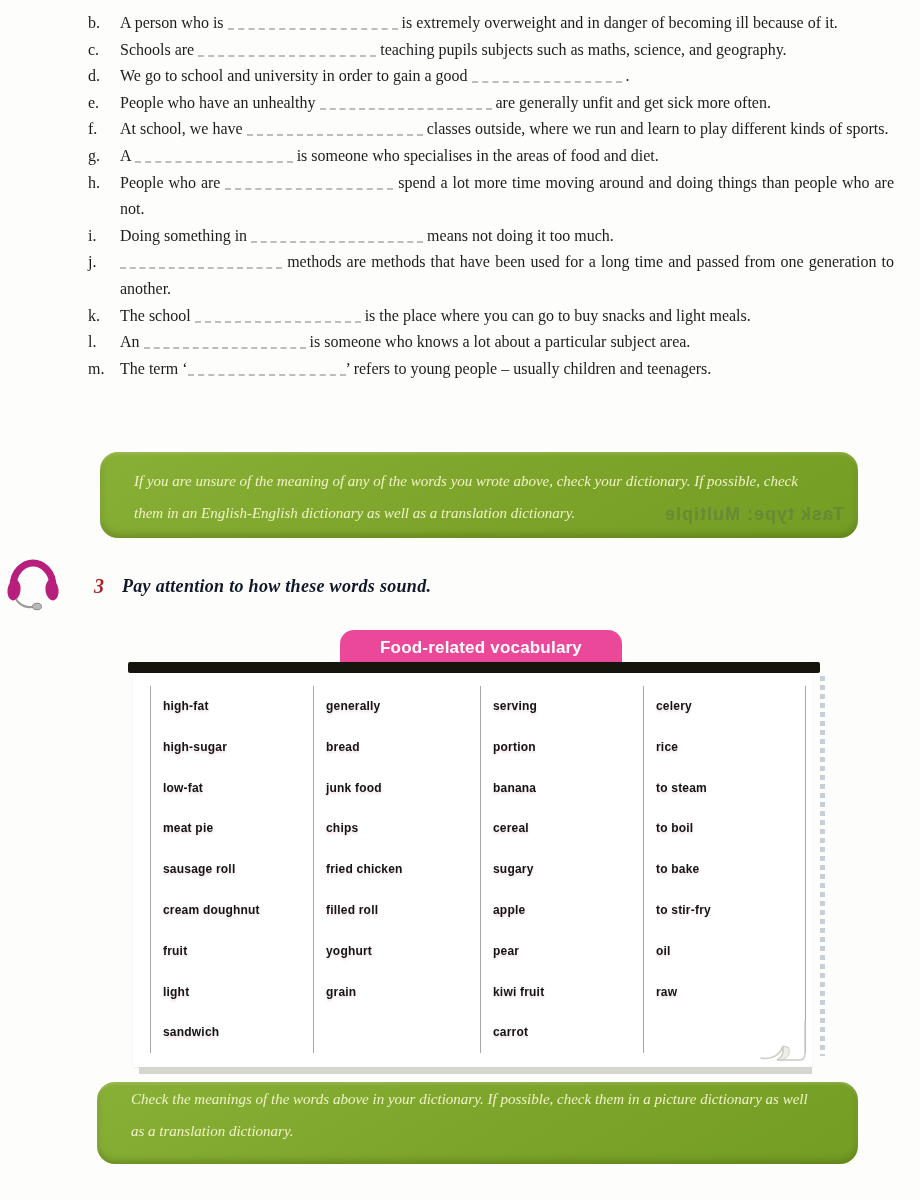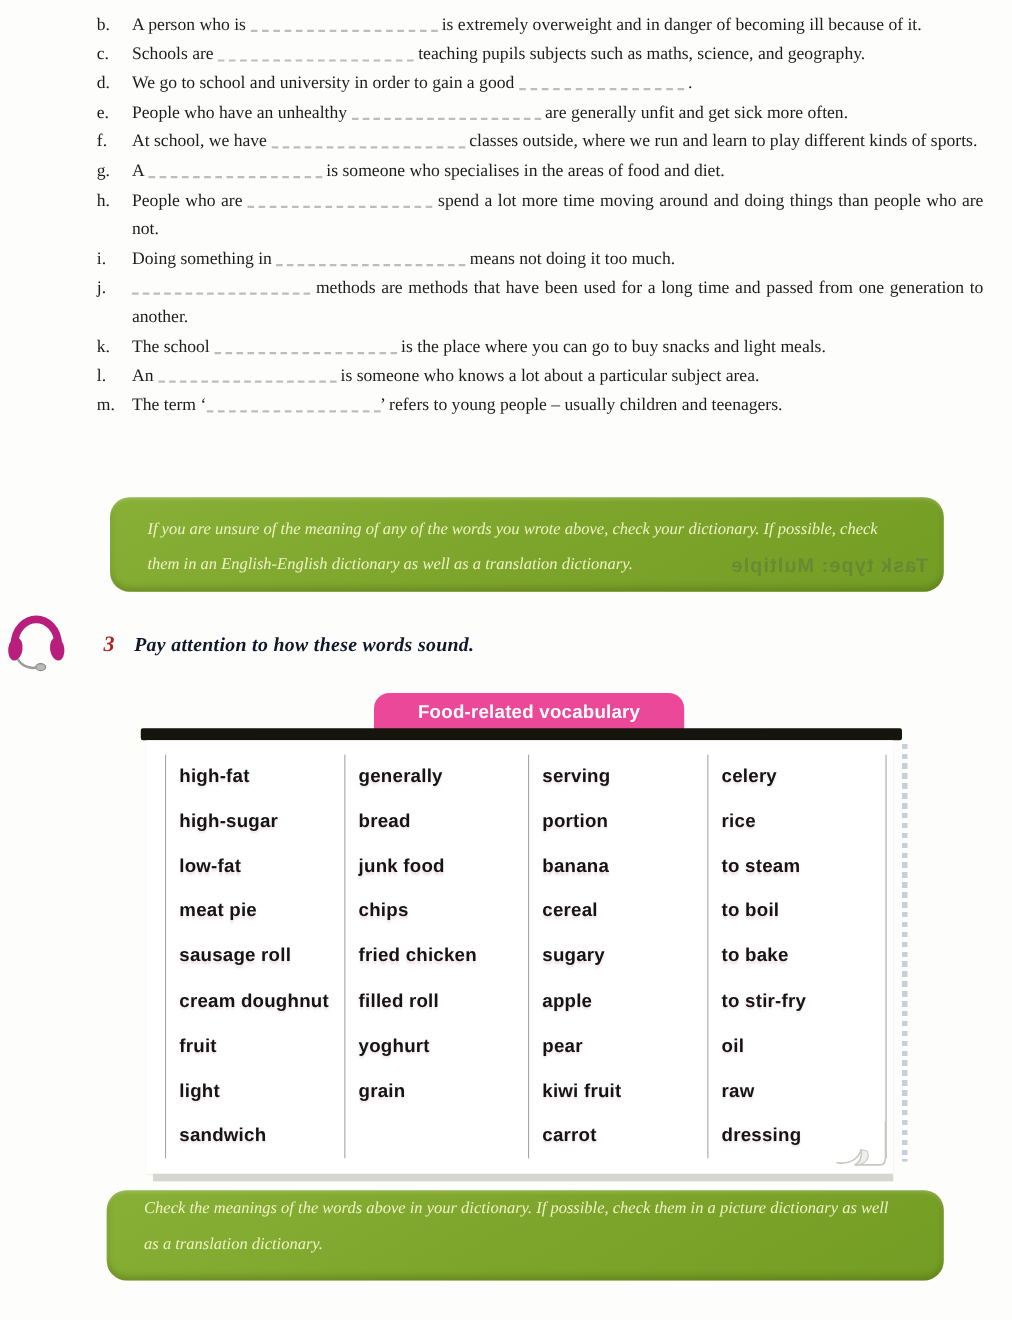--- a/index.html
+++ b/index.html
@@ -66,21 +66,21 @@
     background:#ffffff;
     box-shadow: 3px 10px 0 -3px #d6d6d1, 0 1px 2px rgba(0,0,0,0.06);
   }
   .vocab-cols { position:absolute; top:13px; left:17px; bottom:14px; display:flex; }
   .vocab-col { border-left:1px solid #a6a6a6; padding-left:12px; }
   .vocab-col.c1 { width:163px; } .vocab-col.c2 { width:167px; }
   .vocab-col.c3 { width:163px; } .vocab-col.c4 { width:162px; }
   .vocab-col-end { width:0; border-left:1px solid #a6a6a6; }
   .vocab-word {
     height:40.8px; line-height:40.8px; white-space:nowrap;
-    font-family:"Liberation Sans", sans-serif; font-weight:bold; font-size:17px;
+    font-family:"Liberation Sans", sans-serif; font-weight:bold; font-size:12px;
     color:#141414; letter-spacing:0.2px;
     text-shadow:0 2px 2px rgba(205,140,165,0.30);
   }
   .page-curl { position:absolute; right:6px; bottom:2px; }
   .ghost-strip {
     position:absolute; left:820px; top:676px; width:5px; height:380px;
     background:repeating-linear-gradient(180deg, rgba(110,135,165,0.38) 0 5px, transparent 5px 9px);
   }
 </style>
 </head>
@@ -196,21 +196,20 @@
         </div>
         <div class="vocab-col c4">
           <div class="vocab-word">celery</div>
           <div class="vocab-word">rice</div>
           <div class="vocab-word">to steam</div>
           <div class="vocab-word">to boil</div>
           <div class="vocab-word">to bake</div>
           <div class="vocab-word">to stir-fry</div>
           <div class="vocab-word">oil</div>
           <div class="vocab-word">raw</div>
-          <div class="vocab-word">dressing</div>
         </div>
         <div class="vocab-col-end"></div>
       </div>
     <span class="page-curl">
       <svg width="46" height="44" viewBox="0 0 46 44">
         <path d="M1 41 C 12 43 20 38 23 29 C 24 37 22 41 17 43 L 40 43 C 44 43 45 40 45 36 L 45 4" fill="#ffffff" stroke="#c9c9c4" stroke-width="1.5" stroke-linecap="round"></path>
         <path d="M23 29 C 24 37 22 41 17 43 C 27 43.5 31 37 28.5 30.5 Z" fill="#eeeeea" stroke="#c9c9c4" stroke-width="1"></path>
       </svg>
     </span>
   </div>

